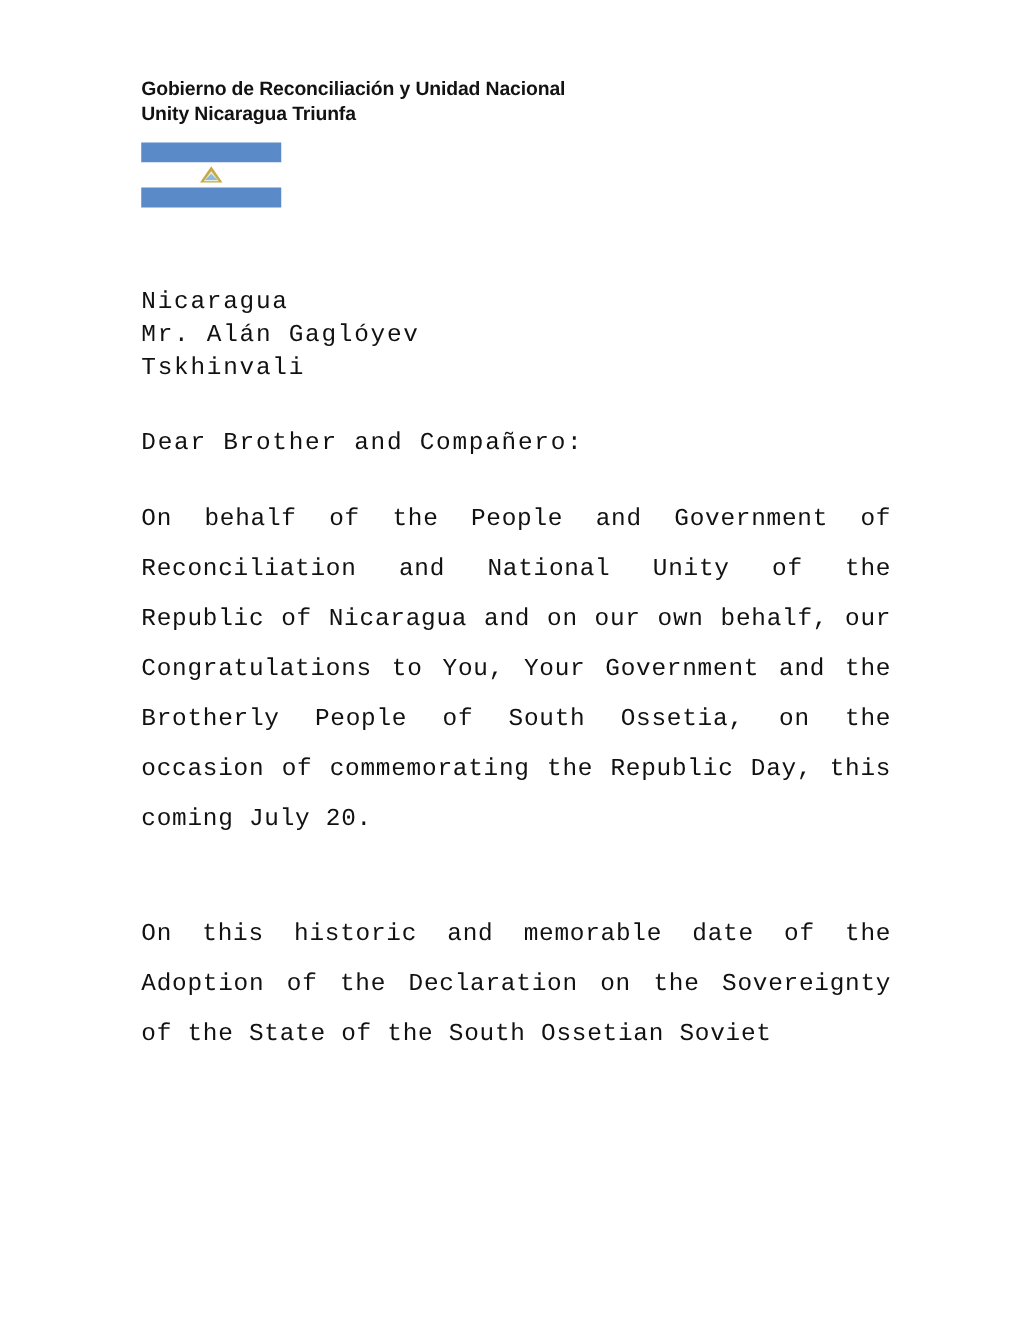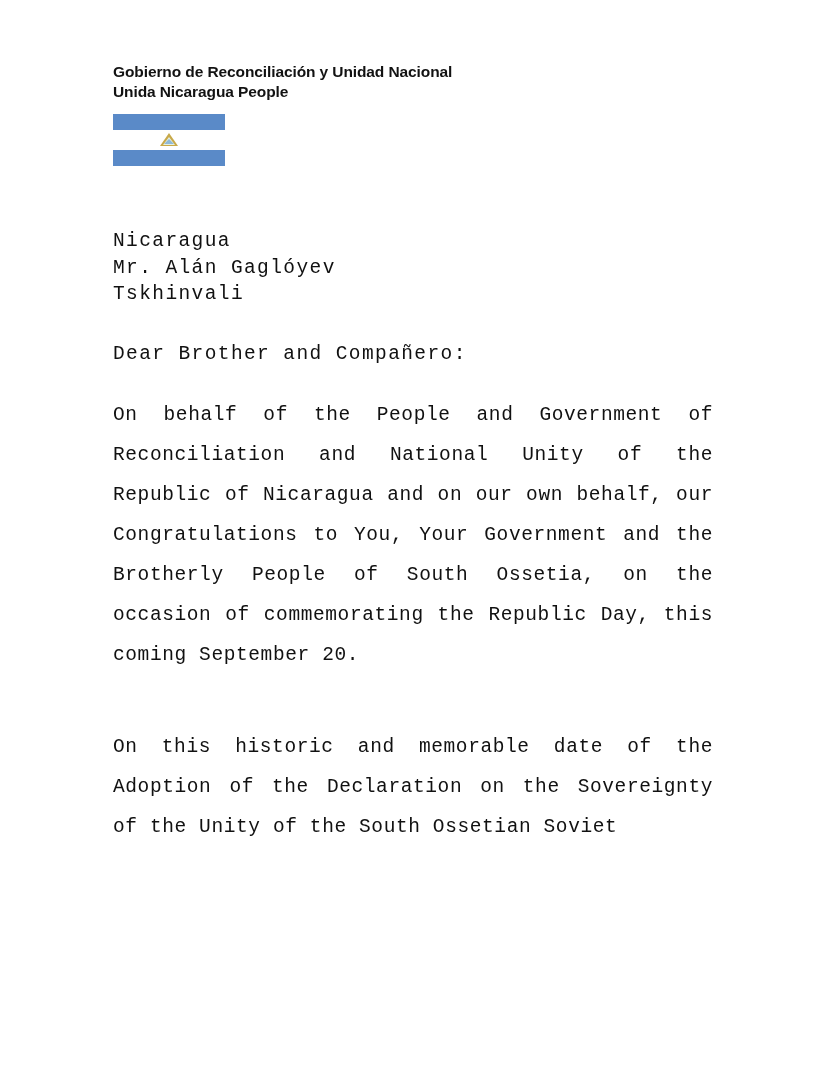--- a/index.html
+++ b/index.html
@@ -137,21 +137,21 @@
   }
   .para:last-child { margin-bottom: 0; }
 </style>
 </head>
 <body>
 
 <div class="page">
 
   <div class="letterhead">
     <div class="letterhead-line">Gobierno de Reconciliación y Unidad Nacional</div>
-    <div class="letterhead-line">Unida Nicaragua People</div>
+    <div class="letterhead-line">Unity Nicaragua Triunfa</div>
   </div>
 
   <div class="flag">
     <div class="band band-top"></div>
     <div class="band-white"></div>
     <div class="band band-bottom"></div>
     <div class="emblem">
       <div class="tri"></div>
       <div class="tri-inner"></div>
       <div class="tri-sky"></div>
@@ -162,18 +162,18 @@
 
 
     <div class="block-addressee">
       <div>Nicaragua</div>
       <div>Mr. Alán Gaglóyev</div>
       <div>Tskhinvali</div>
     </div>
 
     <div class="block-salutation">Dear Brother and Compañero:</div>
 
-    <div class="para">On behalf of the People and Government of Reconciliation and National Unity of the Republic of Nicaragua and on our own behalf, our Congratulations to You, Your Government and the Brotherly People of South Ossetia, on the occasion of commemorating the Republic Day, this coming September 20.</div>
+    <div class="para">On behalf of the People and Government of Reconciliation and National Unity of the Republic of Nicaragua and on our own behalf, our Congratulations to You, Your Government and the Brotherly People of South Ossetia, on the occasion of commemorating the Republic Day, this coming July 20.</div>
 
-    <div class="para para-gap">On this historic and memorable date of the Adoption of the Declaration on the Sovereignty of the Unity of the South Ossetian Soviet</div>
+    <div class="para para-gap">On this historic and memorable date of the Adoption of the Declaration on the Sovereignty of the State of the South Ossetian Soviet</div>
 
   </div>
 </div>
 
 </body></html>

